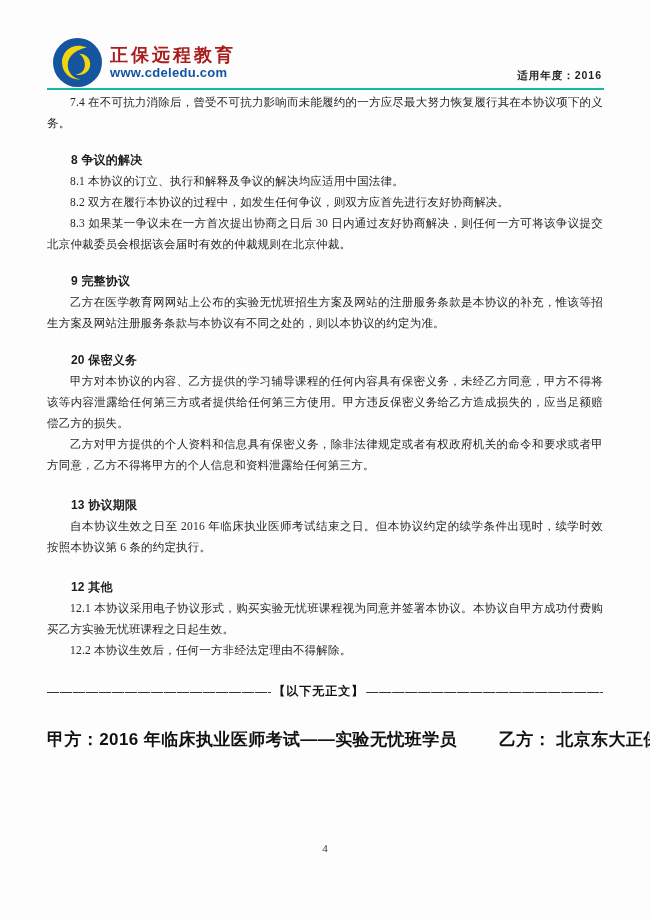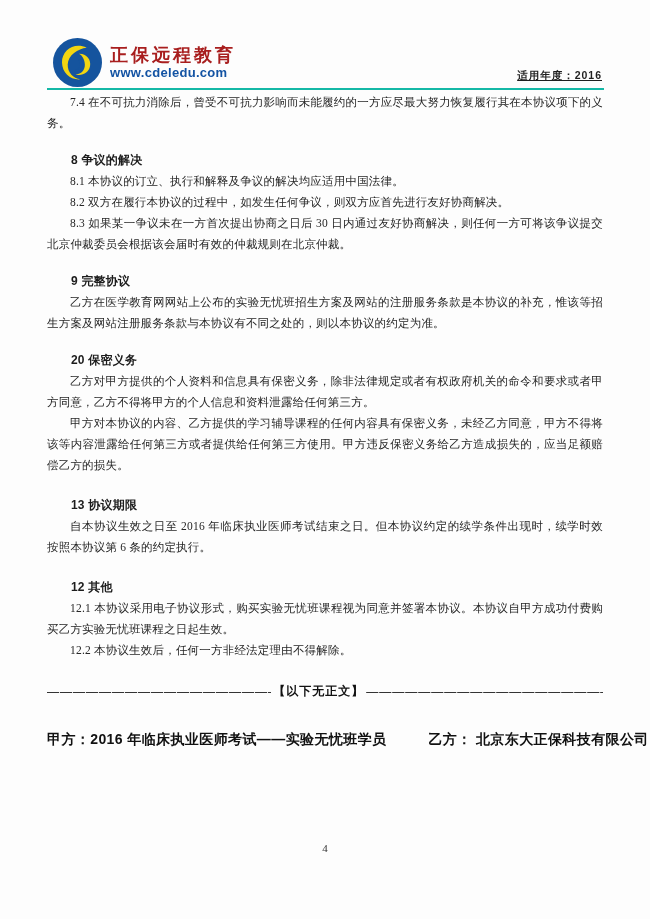--- a/index.html
+++ b/index.html
@@ -50,21 +50,20 @@
   }
   .year-label {
     position: absolute;
     right: 2px;
     bottom: 5px;
     font-family: "Liberation Sans", "DejaVu Sans", sans-serif;
     font-size: 10.5px;
     font-weight: bold;
     color: #1f1f1f;
     letter-spacing: 1px;
-    text-decoration: underline;
   }
   
   .content {
     position: absolute;
     left: 47px;
     right: 47px;
     top: 92px;
     font-size: 11.5px;
     line-height: 21px;
     text-align: justify;
@@ -99,21 +98,21 @@
     font-family: "Liberation Sans", "DejaVu Sans", sans-serif;
     flex: 0 0 auto;
     padding: 0 2px;
   }
   
   .signature {
     margin-top: 27px;
     display: flex;
     gap: 42px;
     font-family: "Liberation Sans", "DejaVu Sans", sans-serif;
-    font-size: 14px;
+    font-size: 17px;
     font-weight: bold;
     color: #111;
     white-space: nowrap;
     letter-spacing: 0.4px;
   }
   
   .footer {
     position: absolute;
     left: 0;
     right: 0;
@@ -149,22 +148,22 @@
 
     <div class="sec-heading">8 争议的解决</div>
     <p>8.1 本协议的订立、执行和解释及争议的解决均应适用中国法律。</p>
     <p>8.2 双方在履行本协议的过程中，如发生任何争议，则双方应首先进行友好协商解决。</p>
     <p>8.3 如果某一争议未在一方首次提出协商之日后 30 日内通过友好协商解决，则任何一方可将该争议提交北京仲裁委员会根据该会届时有效的仲裁规则在北京仲裁。</p>
 
     <div class="sec-heading">9 完整协议</div>
     <p>乙方在医学教育网网站上公布的实验无忧班招生方案及网站的注册服务条款是本协议的补充，惟该等招生方案及网站注册服务条款与本协议有不同之处的，则以本协议的约定为准。</p>
 
     <div class="sec-heading">20 保密义务</div>
+    <p>甲方对本协议的内容、乙方提供的学习辅导课程的任何内容具有保密义务，未经乙方同意，甲方不得将该等内容泄露给任何第三方或者提供给任何第三方使用。甲方违反保密义务给乙方造成损失的，应当足额赔偿乙方的损失。</p>
     <p>乙方对甲方提供的个人资料和信息具有保密义务，除非法律规定或者有权政府机关的命令和要求或者甲方同意，乙方不得将甲方的个人信息和资料泄露给任何第三方。</p>
-    <p>甲方对本协议的内容、乙方提供的学习辅导课程的任何内容具有保密义务，未经乙方同意，甲方不得将该等内容泄露给任何第三方或者提供给任何第三方使用。甲方违反保密义务给乙方造成损失的，应当足额赔偿乙方的损失。</p>
 
     <div class="sec-heading lg">13 协议期限</div>
     <p>自本协议生效之日至 2016 年临床执业医师考试结束之日。但本协议约定的续学条件出现时，续学时效按照本协议第 6 条的约定执行。</p>
 
     <div class="sec-heading lg">12 其他</div>
     <p>12.1 本协议采用电子协议形式，购买实验无忧班课程视为同意并签署本协议。本协议自甲方成功付费购买乙方实验无忧班课程之日起生效。</p>
     <p>12.2 本协议生效后，任何一方非经法定理由不得解除。</p>
 
     <div class="divider">
       <span class="dashes">——————————————————</span>

